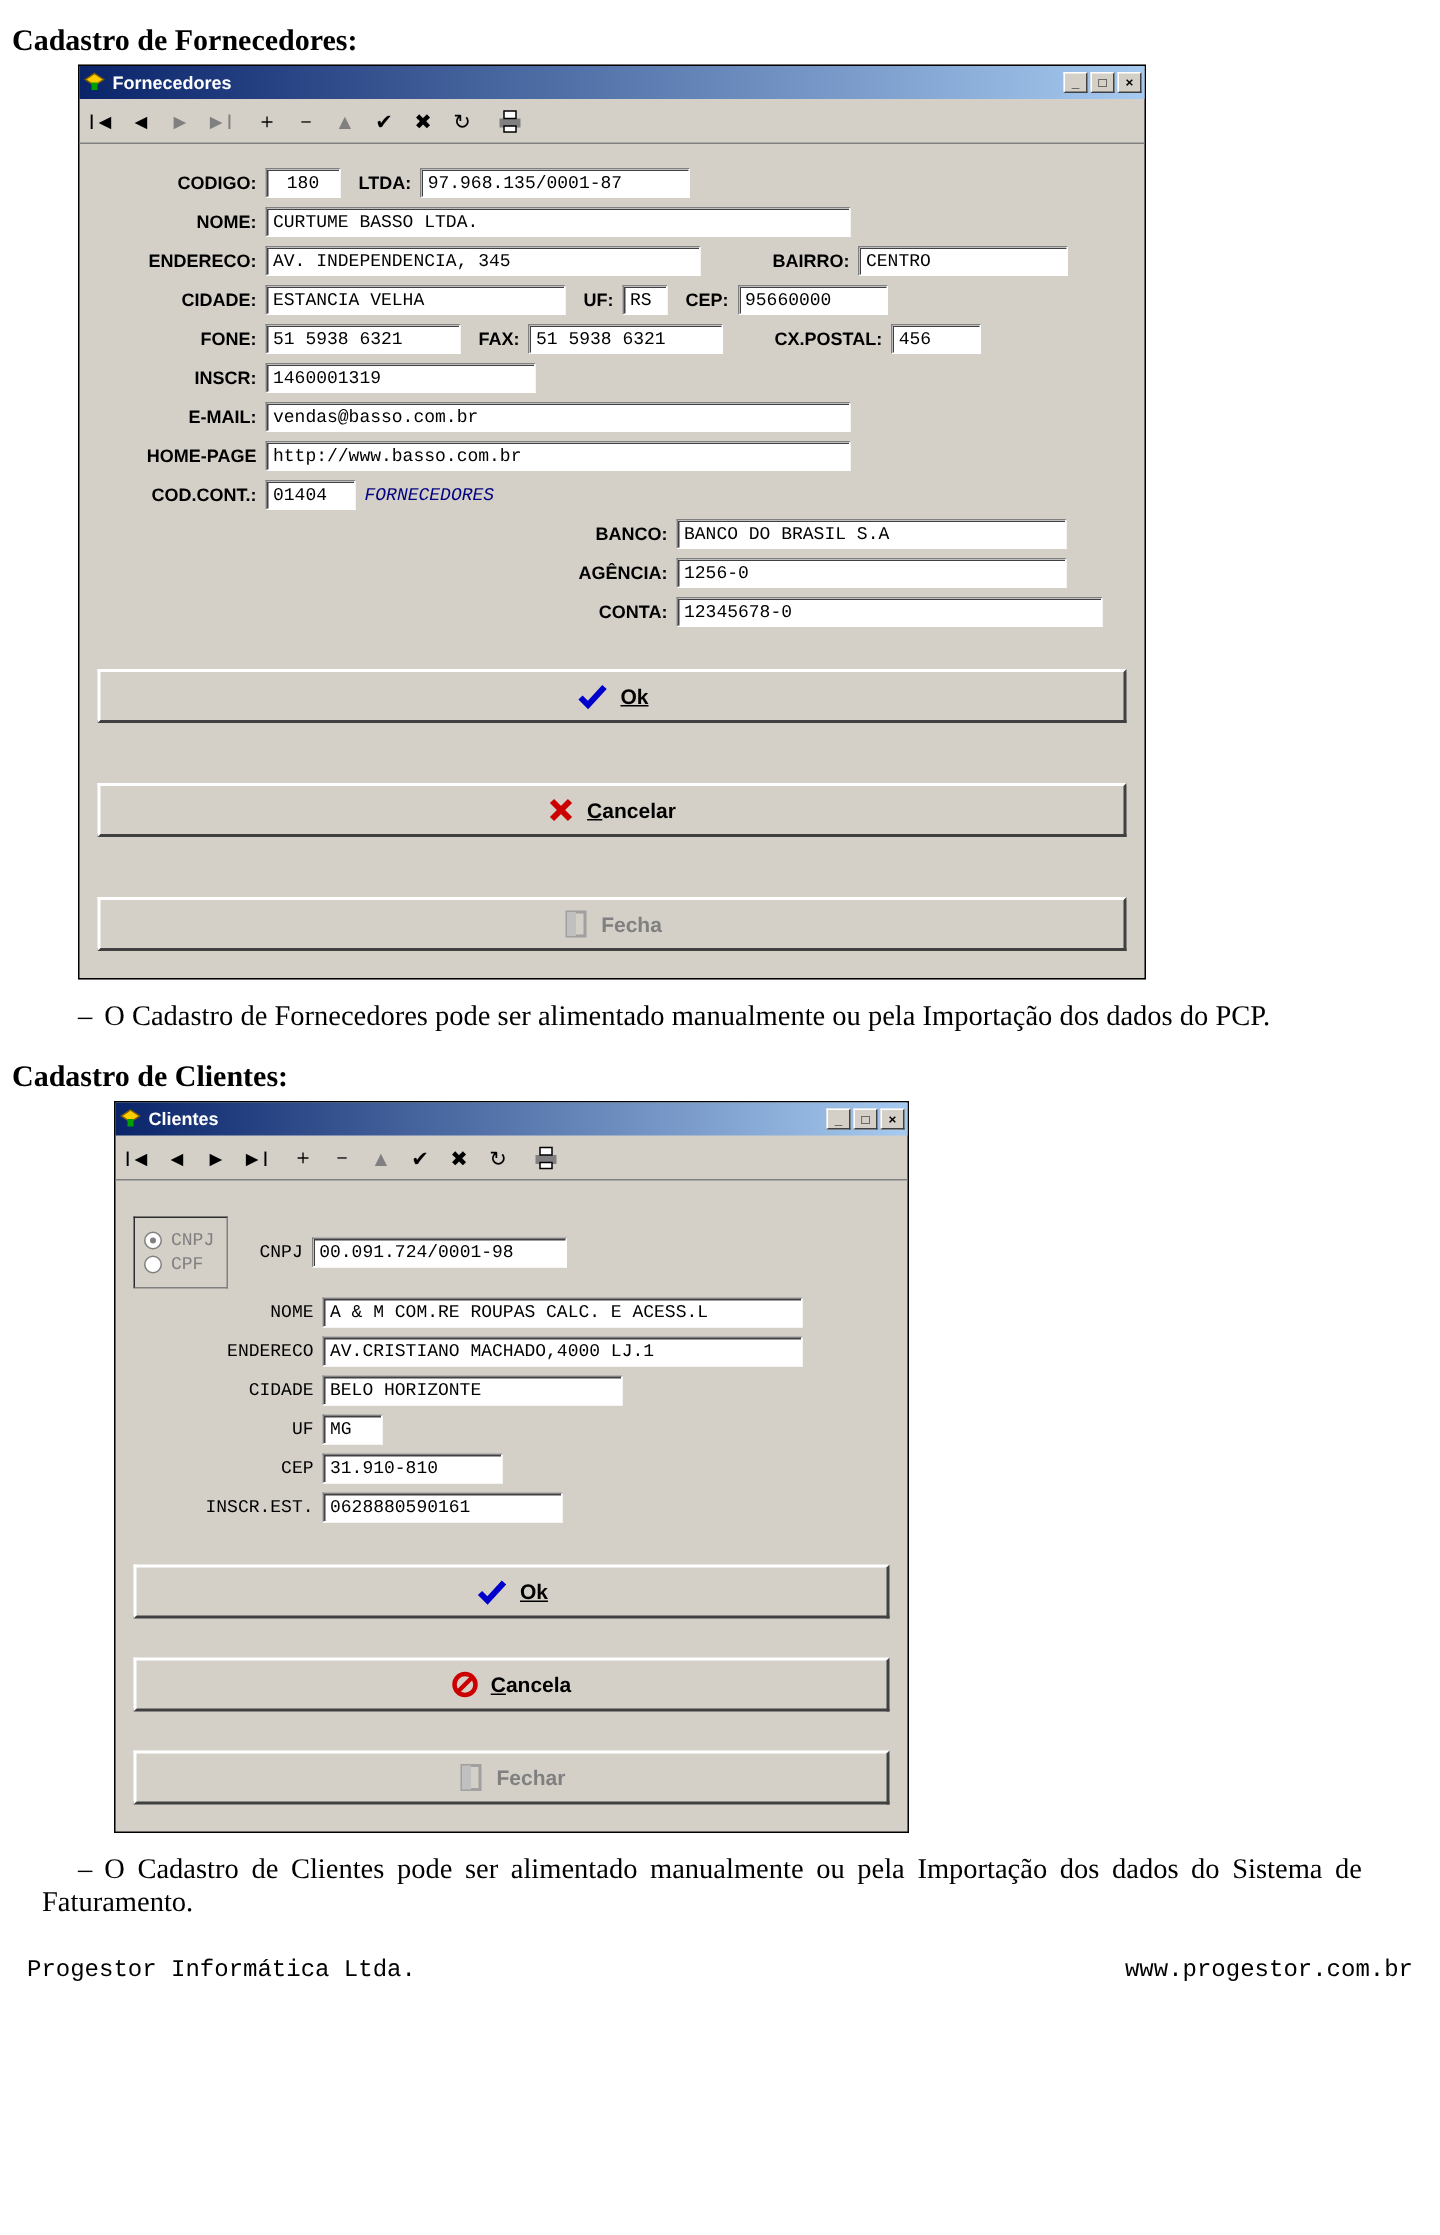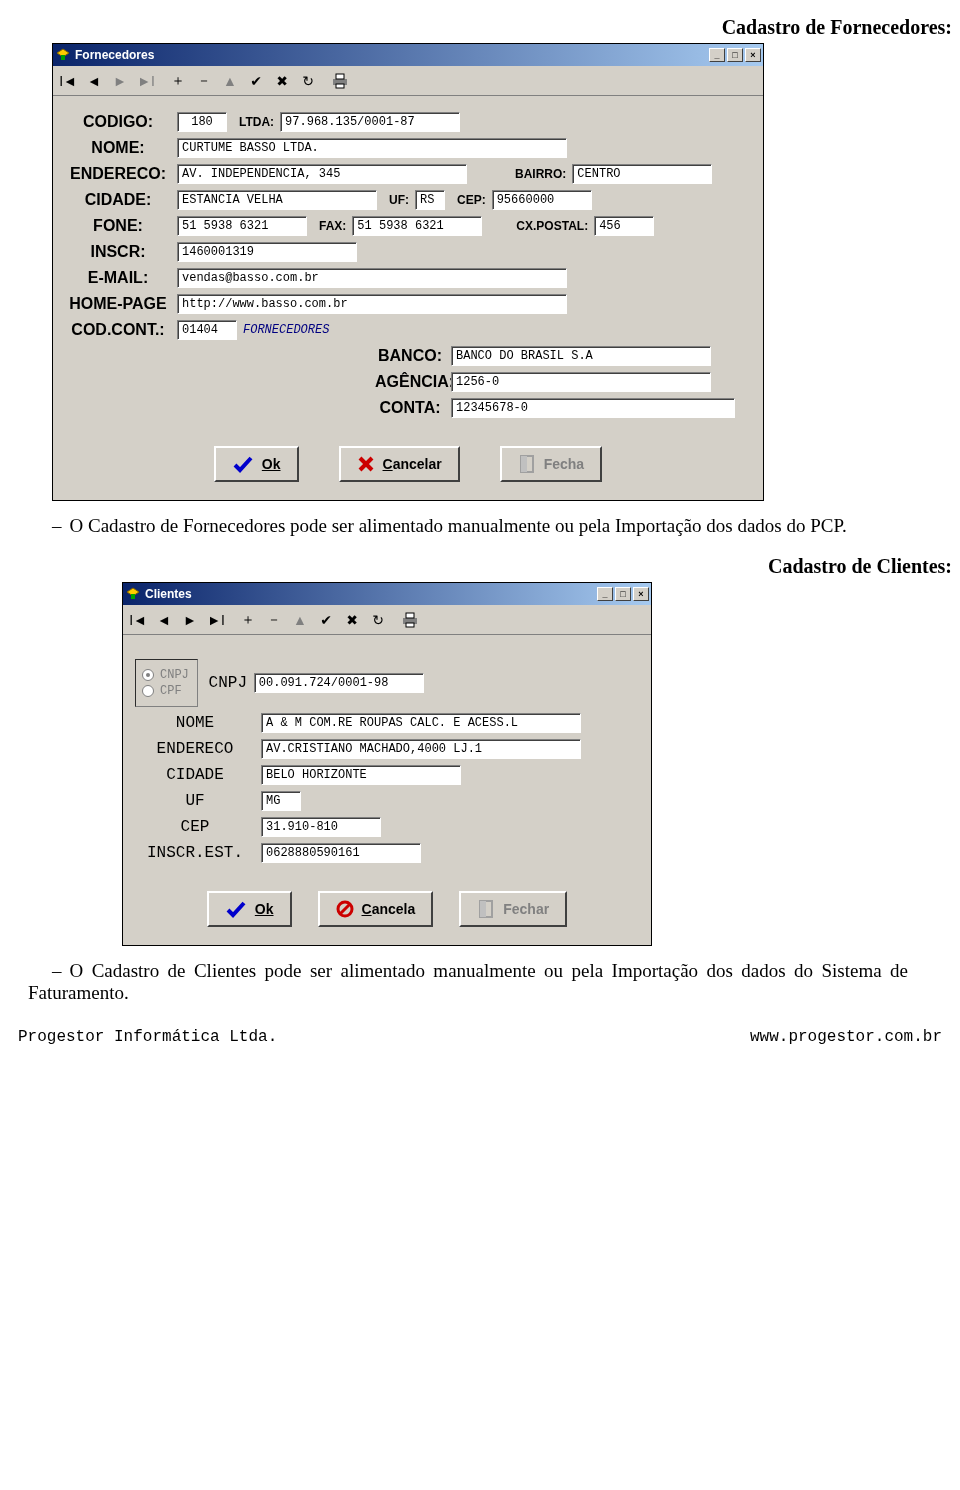--- a/index.html
+++ b/index.html
@@ -5,33 +5,33 @@
   * { box-sizing: border-box; }
   body {
     margin: 0;
     padding: 8px;
     font-family: "Times New Roman", serif;
     font-size: 20px;
     background: #fff;
     color: #000;
     width: 960px;
   }
-  .doc-heading { font-weight: bold; font-size: 20px; margin: 8px 0 4px 0; text-align: right; }
+  .doc-heading { font-weight: bold; font-size: 20px; margin: 8px 0 4px 0; }
   .doc-body { font-size: 19px; margin: 14px 44px 18px 20px; text-align: justify; }
   .dash { margin-left: 24px; margin-right: 8px; }
   .window {
     background: #d4d0c8;
     border: 1px solid #000;
     font-family: Tahoma, Arial, sans-serif;
     font-size: 12px;
     color: #000;
     margin-bottom: 6px;
   }
   .win-large { margin-left: 44px; width: 712px; }
-  .win-small { margin-left: 114px; width: 530px; }
+  .win-small { margin-left: 68px; width: 530px; }
   .titlebar {
     display: flex; align-items: center;
     height: 22px; padding: 0 2px;
     background: linear-gradient(to right, #0a246a, #a6caf0);
     color: #fff; font-weight: bold;
   }
   .app-icon { width: 16px; height: 16px; margin-right: 4px; display:inline-flex; align-items:center; justify-content:center; font-size:11px; }
   .titlebar-text { flex: 1; }
   .win-btns { display: flex; gap: 2px; }
   .win-btn {
@@ -49,33 +49,33 @@
   .tb-btn {
     width:24px; height:24px; margin:0 1px;
     display:inline-flex; align-items:center; justify-content:center;
     font-family: Arial, sans-serif; font-size:14px; color:#000;
   }
   .tb-sep { width:6px; }
   .tb-btn.disabled { color:#808080; }
   .tb-btn svg { display:block; }
   .form-area { position:relative; padding:10px 12px 0 12px; }
   .row { display:flex; align-items:center; margin:6px 0; }
-  .lbl { font-weight:bold; font-size:16px; text-align:center; margin-right:6px; white-space:nowrap; }
+  .lbl { font-weight:bold; font-size:12px; text-align:right; margin-right:6px; white-space:nowrap; }
   .lbl-inline { font-weight:bold; font-size:12px; margin:0 6px 0 12px; white-space:nowrap; }
   .txt {
     font-family: "Courier New", monospace;
     font-size:12px; color:#000;
     background:#fff; height:20px; padding:2px 4px;
     border:1px solid #808080;
     border-right-color:#fff; border-bottom-color:#fff;
     box-shadow: inset 1px 1px 0 #404040;
   }
   .helper-text { font-family:"Courier New",monospace; font-size:12px; font-style:italic; color:#000080; margin-left:6px; }
   .bank-block { margin-left:310px; }
-  .btn-row { display:flex; justify-content:center; gap:40px; padding:22px 0 18px 0; }
+  .btn-row { display:flex; justify-content:center; gap:40px; padding:22px 0 18px 0;flex-direction:column; }
   .fbtn {
     display:flex; align-items:center; justify-content:center;
     height:36px; padding:0 16px;
     background:#d4d0c8;
     border:2px solid #fff;
     border-right-color:#404040; border-bottom-color:#404040;
     font-weight:bold; font-size:14px;
   }
   .fbtn.disabled { color:#808080; }
   .fbtn .bicon { margin-right:8px; display:inline-flex; }

